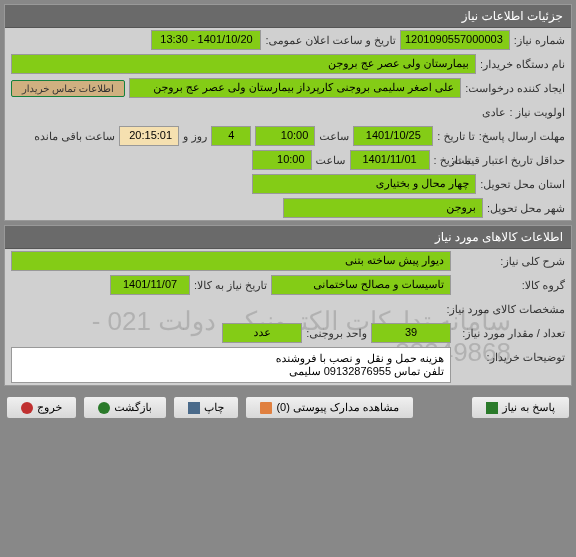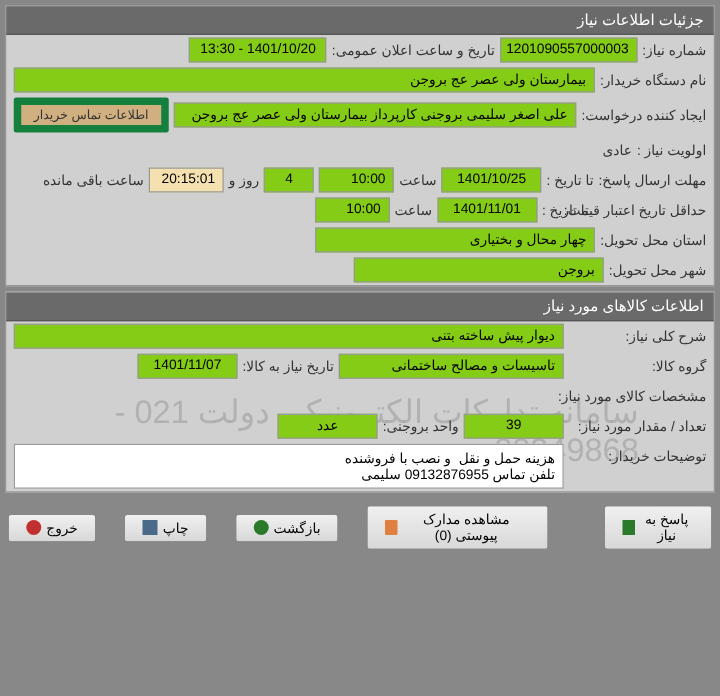--- a/index.html
+++ b/index.html
@@ -45,40 +45,40 @@
   text-align: right;
   flex: 0 0 auto;
 }
 .field.wide { flex: 1; }
 .field.w80 { width: 80px; text-align: center; }
 .field.w60 { width: 60px; text-align: center; padding-left: 44px; }
 .field.w40 { width: 40px; text-align: center; }
 .field.w110 { width: 110px; text-align: center; }
 .chip {
   background: #d0b080;
-  border: 6px solid #15803d;
+  border: 1px solid #15803d;
   border-radius: 2px;
   padding: 2px 10px;
   font-size: 10px;
   color: #333;
   cursor: pointer;
 }
 .textarea-field {
   background: #fff;
   border: 1px solid #999;
   padding: 4px 6px;
   font-size: 11px;
   text-align: right;
   flex: 1;
   min-height: 36px;
   white-space: pre-wrap;
 }
 .bottom-bar {
   display: flex;
-  gap: 22px;
+  gap: 6px;
   padding: 6px;
   justify-content: flex-start;
   align-items: center;
   direction: ltr;
 }
 .btn {
   background: linear-gradient(#f0f0f0, #d8d8d8);
   border: 1px solid #888;
   border-radius: 3px;
   padding: 4px 14px;
@@ -202,28 +202,28 @@
 تلفن تماس 09132876955 سلیمی</span>
   </div>
 </div>
 
 <div class="bottom-bar">
   <button class="btn">
     <span class="icon icon-exit"></span>
     <span>خروج</span>
   </button>
   <button class="btn">
+    <span class="icon icon-back"></span>
+    <span>بازگشت</span>
+  </button>
+  <button class="btn">
     <span class="icon icon-print"></span>
     <span>چاپ</span>
   </button>
   <button class="btn">
-    <span class="icon icon-back"></span>
-    <span>بازگشت</span>
-  </button>
-  <button class="btn">
     <span class="icon icon-doc"></span>
     <span>مشاهده مدارک پیوستی (0)</span>
   </button>
   <span class="spacer"></span>
   <button class="btn">
     <span class="icon icon-reply"></span>
     <span>پاسخ به نیاز</span>
   </button>
 </div>
 

